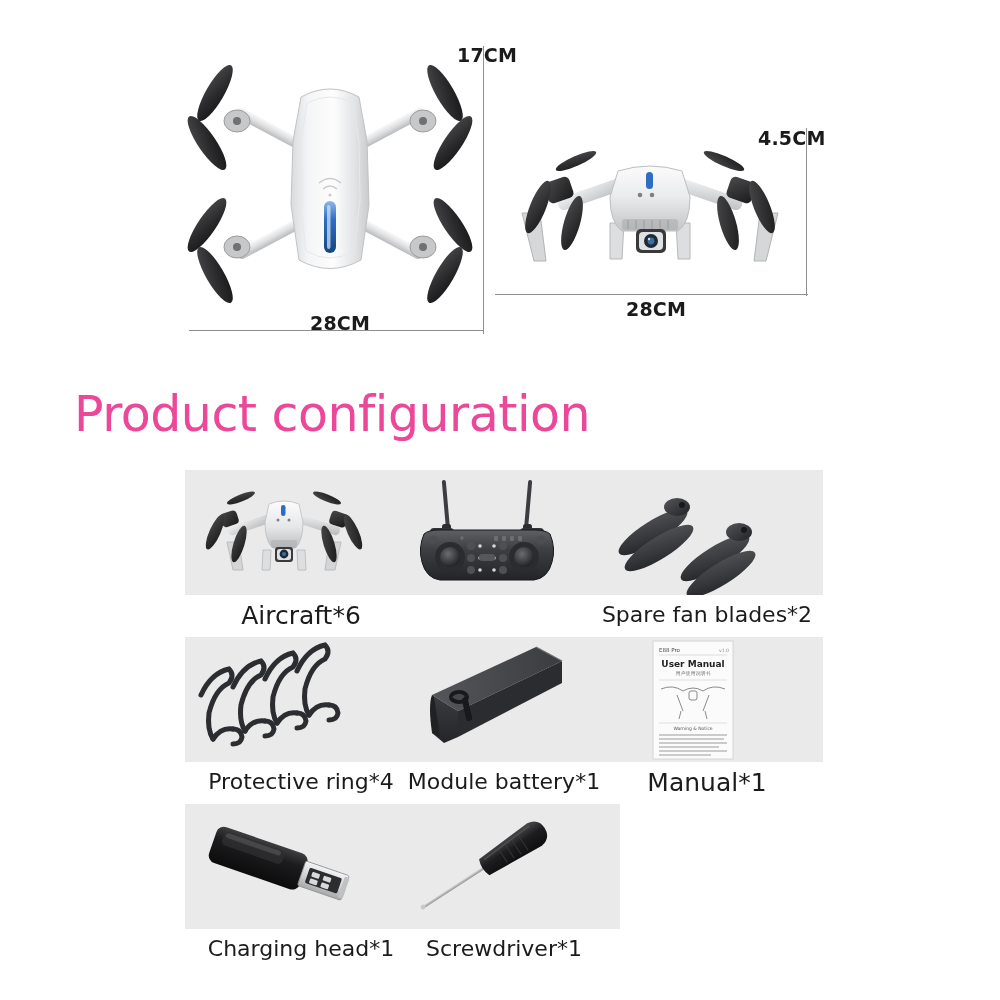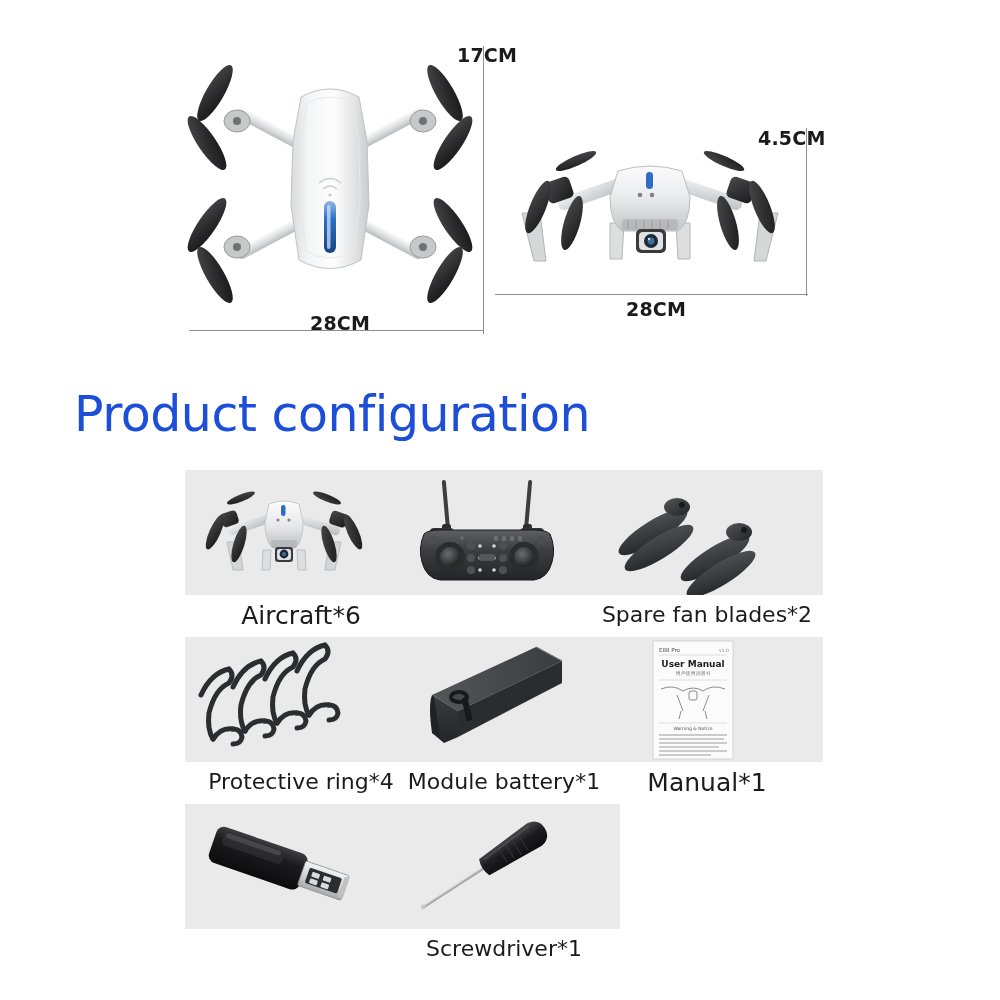--- a/index.html
+++ b/index.html
@@ -57,21 +57,21 @@
   }
 
   
   #page-title {
     position: absolute;
     left: 74px;
     top: 386px;
     font-size: 49px;
     font-weight: 400;
     letter-spacing: -0.5px;
-    color: #1d4ed8;
+    color: #ec4899;
     font-family: "DejaVu Sans", "Liberation Sans", sans-serif;
   }
 
   
   #config-grid {
     position: absolute;
     left: 202px;
     top: 470px;
     width: 604px;
   }
@@ -549,20 +549,21 @@
             <g fill="#d8dadc">
               <rect x="128" y="58" width="8" height="5" rx="1"></rect>
               <rect x="140" y="58" width="8" height="5" rx="1"></rect>
               <rect x="128" y="65" width="8" height="5" rx="1"></rect>
               <rect x="140" y="65" width="8" height="5" rx="1"></rect>
             </g>
             <rect x="160" y="52" width="5" height="22" rx="1.5" fill="#bfc1c3"></rect>
           </g>
         </svg>
       </div>
+      <div class="cell-label md">Charging head*1</div>
     </div>
 
     <div class="config-cell">
       <div class="cell-thumb">
         <svg width="198" height="125" viewBox="0 0 198 125">
           <defs>
             <linearGradient id="sdHandle" x1="0" y1="0" x2="0" y2="1">
               <stop offset="0%" stop-color="#4a4a4c"></stop>
                 <stop offset="45%" stop-color="#1d1d1f"></stop>
                 <stop offset="100%" stop-color="#0e0e10"></stop>

